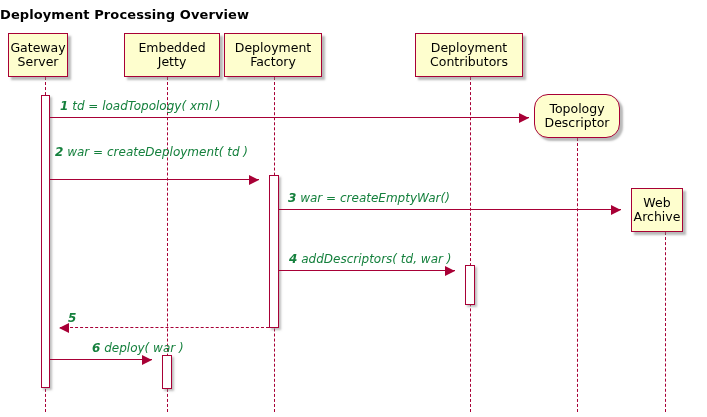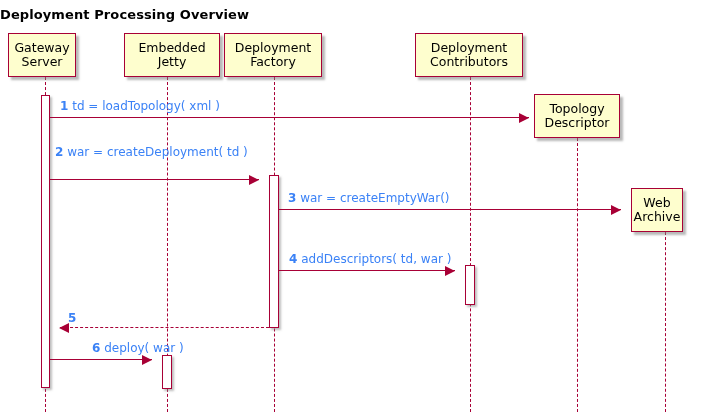--- a/index.html
+++ b/index.html
@@ -73,58 +73,59 @@
     border-left: 10px solid #A80036;
   }
   .arrowhead.left {
     border-top: 5px solid transparent;
     border-bottom: 5px solid transparent;
     border-right: 10px solid #A80036;
   }
   .msg-label {
     position: absolute;
     font-size: 12px;
-    color: #3b82f6;
+    color: #15803d;
     white-space: nowrap;
+    font-style: italic;
   }
   .msg-label b {
     font-weight: bold;
   }
 </style>
 </head>
 <body>
 
 <div id="diagram">
   <div id="title">Deployment Processing Overview</div>
   <div id="lifelines-layer">
       <div class="lifeline" style="left: 45px; top: 77px; height: 335px;"></div>
       <div class="lifeline" style="left: 167px; top: 77px; height: 335px;"></div>
       <div class="lifeline" style="left: 274px; top: 77px; height: 335px;"></div>
       <div class="lifeline" style="left: 470px; top: 77px; height: 335px;"></div>
       <div class="lifeline" style="left: 577px; top: 138px; height: 274px;"></div>
       <div class="lifeline" style="left: 665px; top: 232px; height: 180px;"></div>
     </div>
   <div id="participants-layer">
-      <div class="participant" style="left: 8px; top: 33px; width: 68px; height: 44px;">
+      <div class="participant" style="left: 8px; top: 33px; width: 60px; height: 44px;">
         <span>Gateway</span>
         <span>Server</span>
       </div>
       <div class="participant" style="left: 124px; top: 33px; width: 96px; height: 44px;">
         <span>Embedded</span>
         <span>Jetty</span>
       </div>
       <div class="participant" style="left: 224px; top: 33px; width: 98px; height: 44px;">
         <span>Deployment</span>
         <span>Factory</span>
       </div>
       <div class="participant" style="left: 415px; top: 33px; width: 108px; height: 44px;">
         <span>Deployment</span>
         <span>Contributors</span>
       </div>
-      <div class="participant" style="left: 534px; top: 94px; width: 86px; height: 44px;">
+      <div class="participant" style="left: 534px; top: 94px; width: 86px; height: 44px; border-radius: 14px;">
         <span>Topology</span>
         <span>Descriptor</span>
       </div>
       <div class="participant" style="left: 631px; top: 188px; width: 52px; height: 44px;">
         <span>Web</span>
         <span>Archive</span>
       </div>
     </div>
   <div id="activations-layer">
       <div class="activation" style="left: 41px; top: 95px; width: 9px; height: 293px;"></div>

